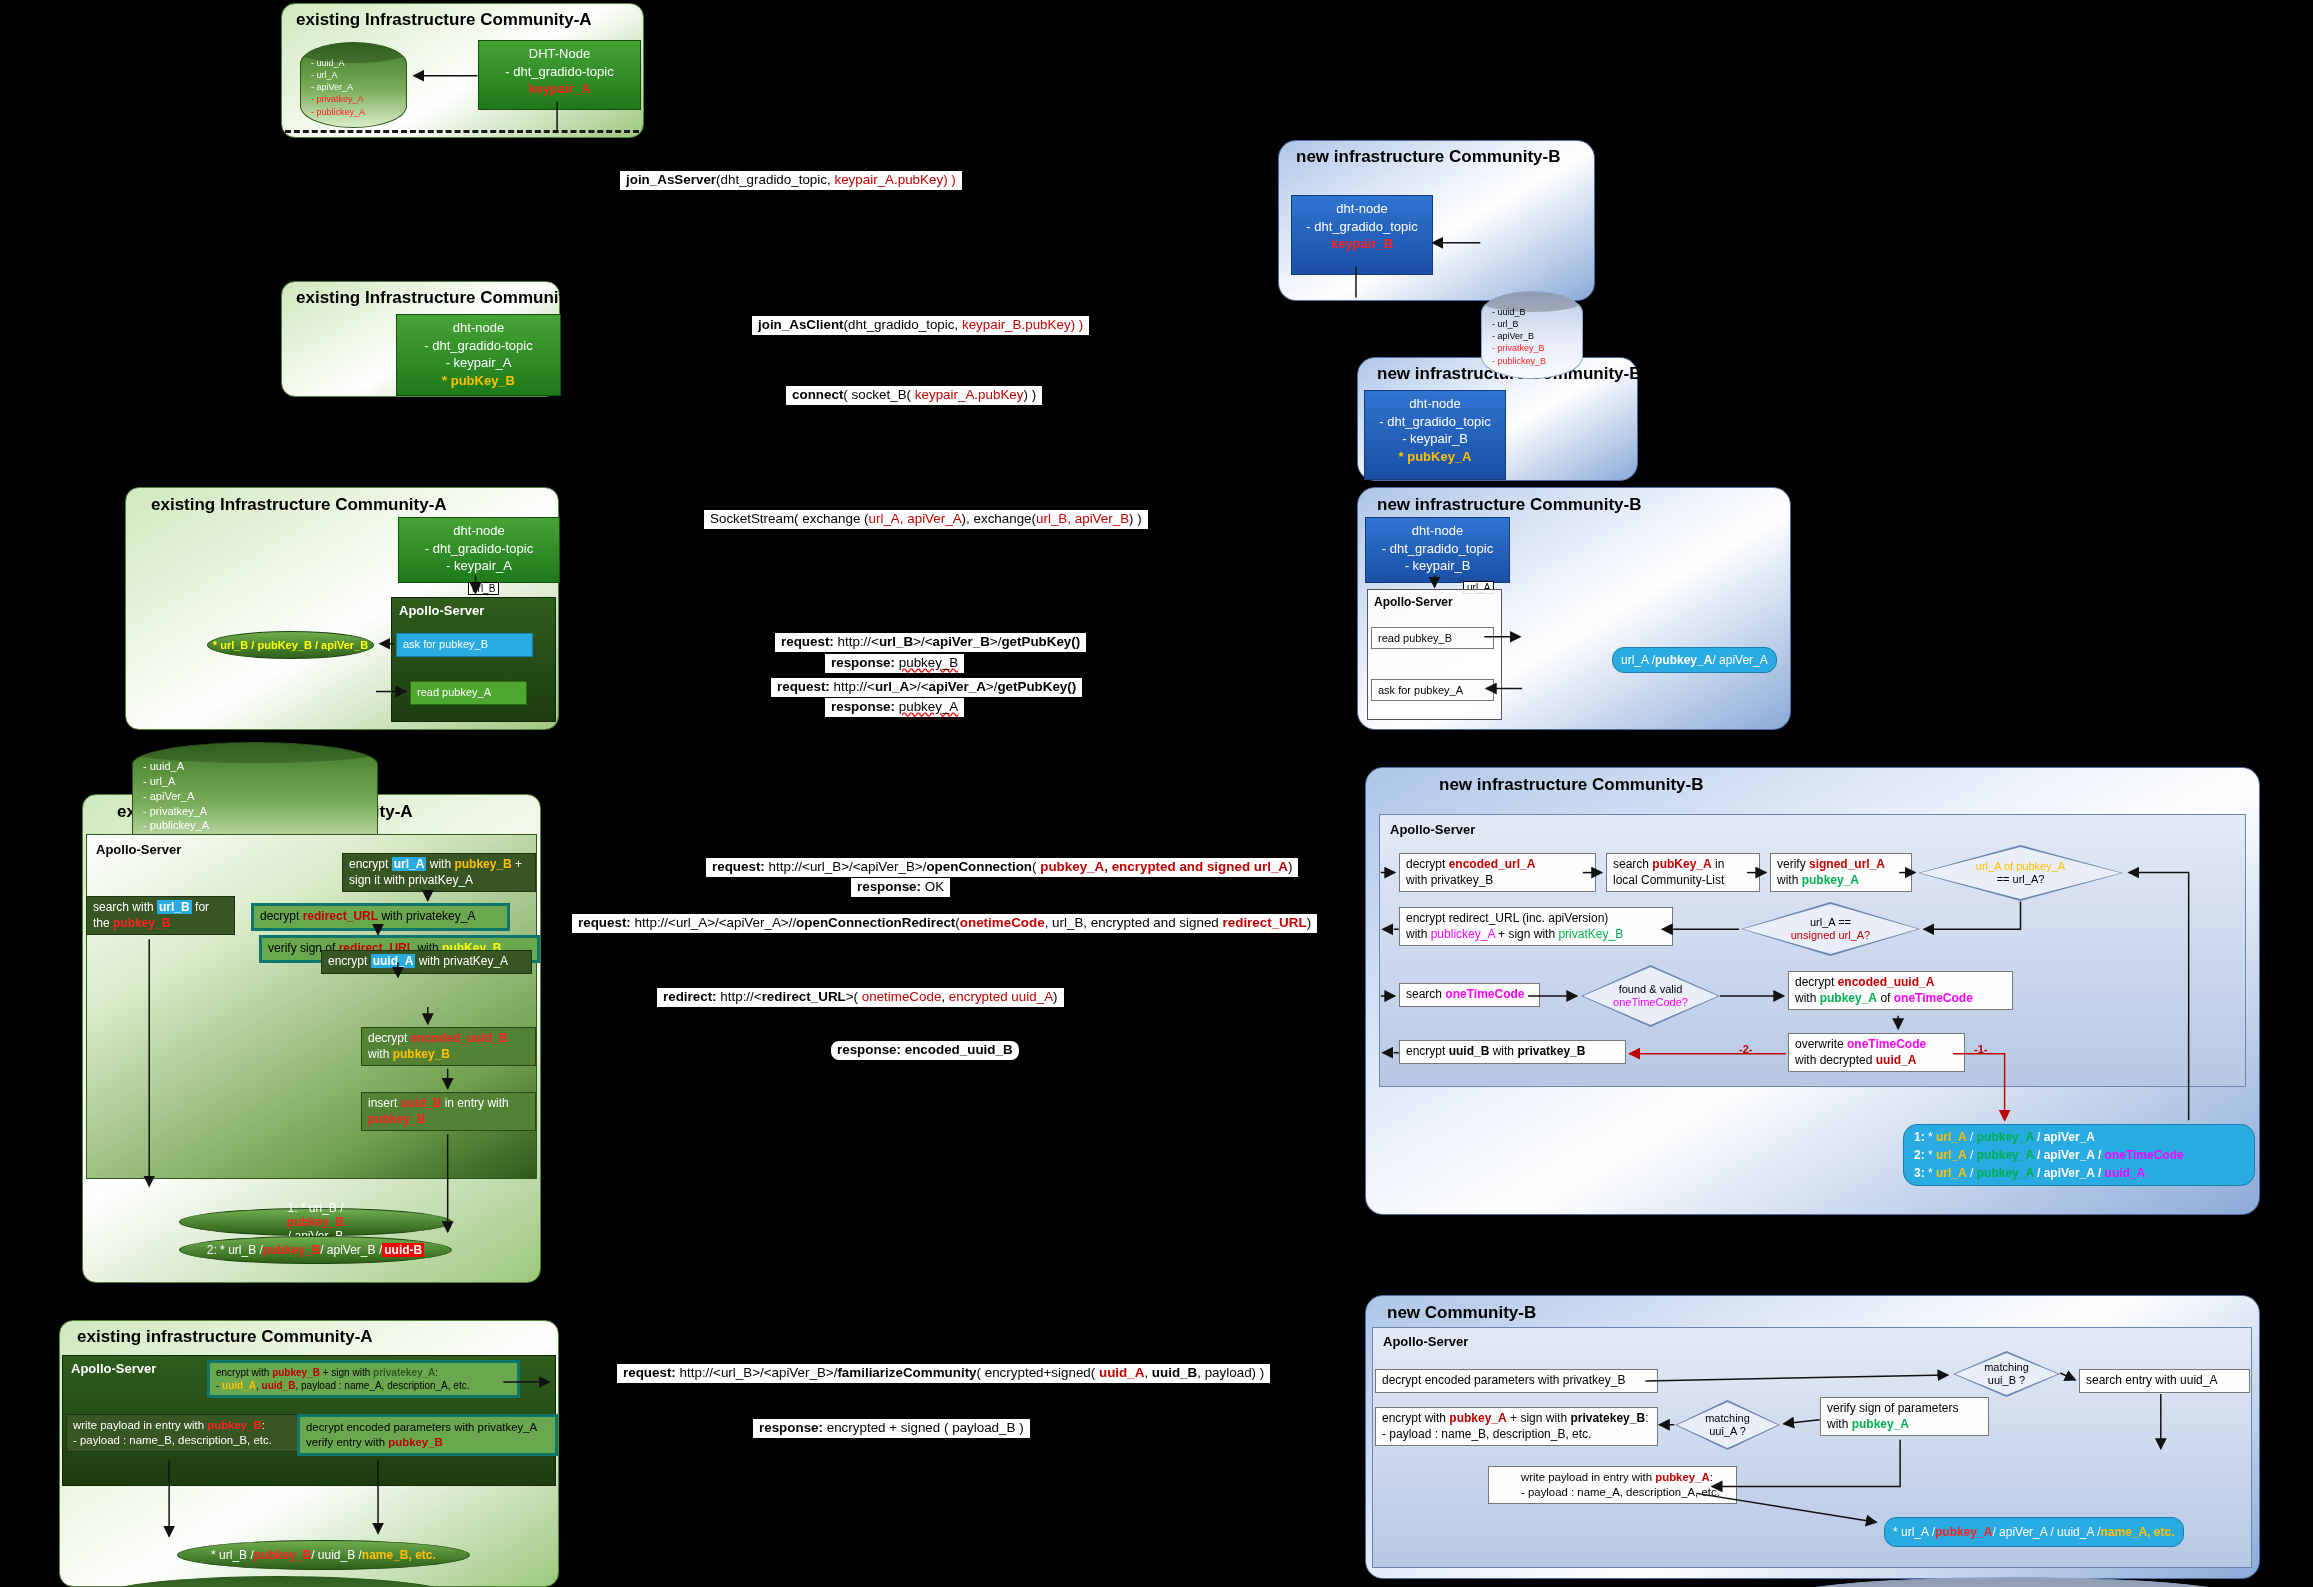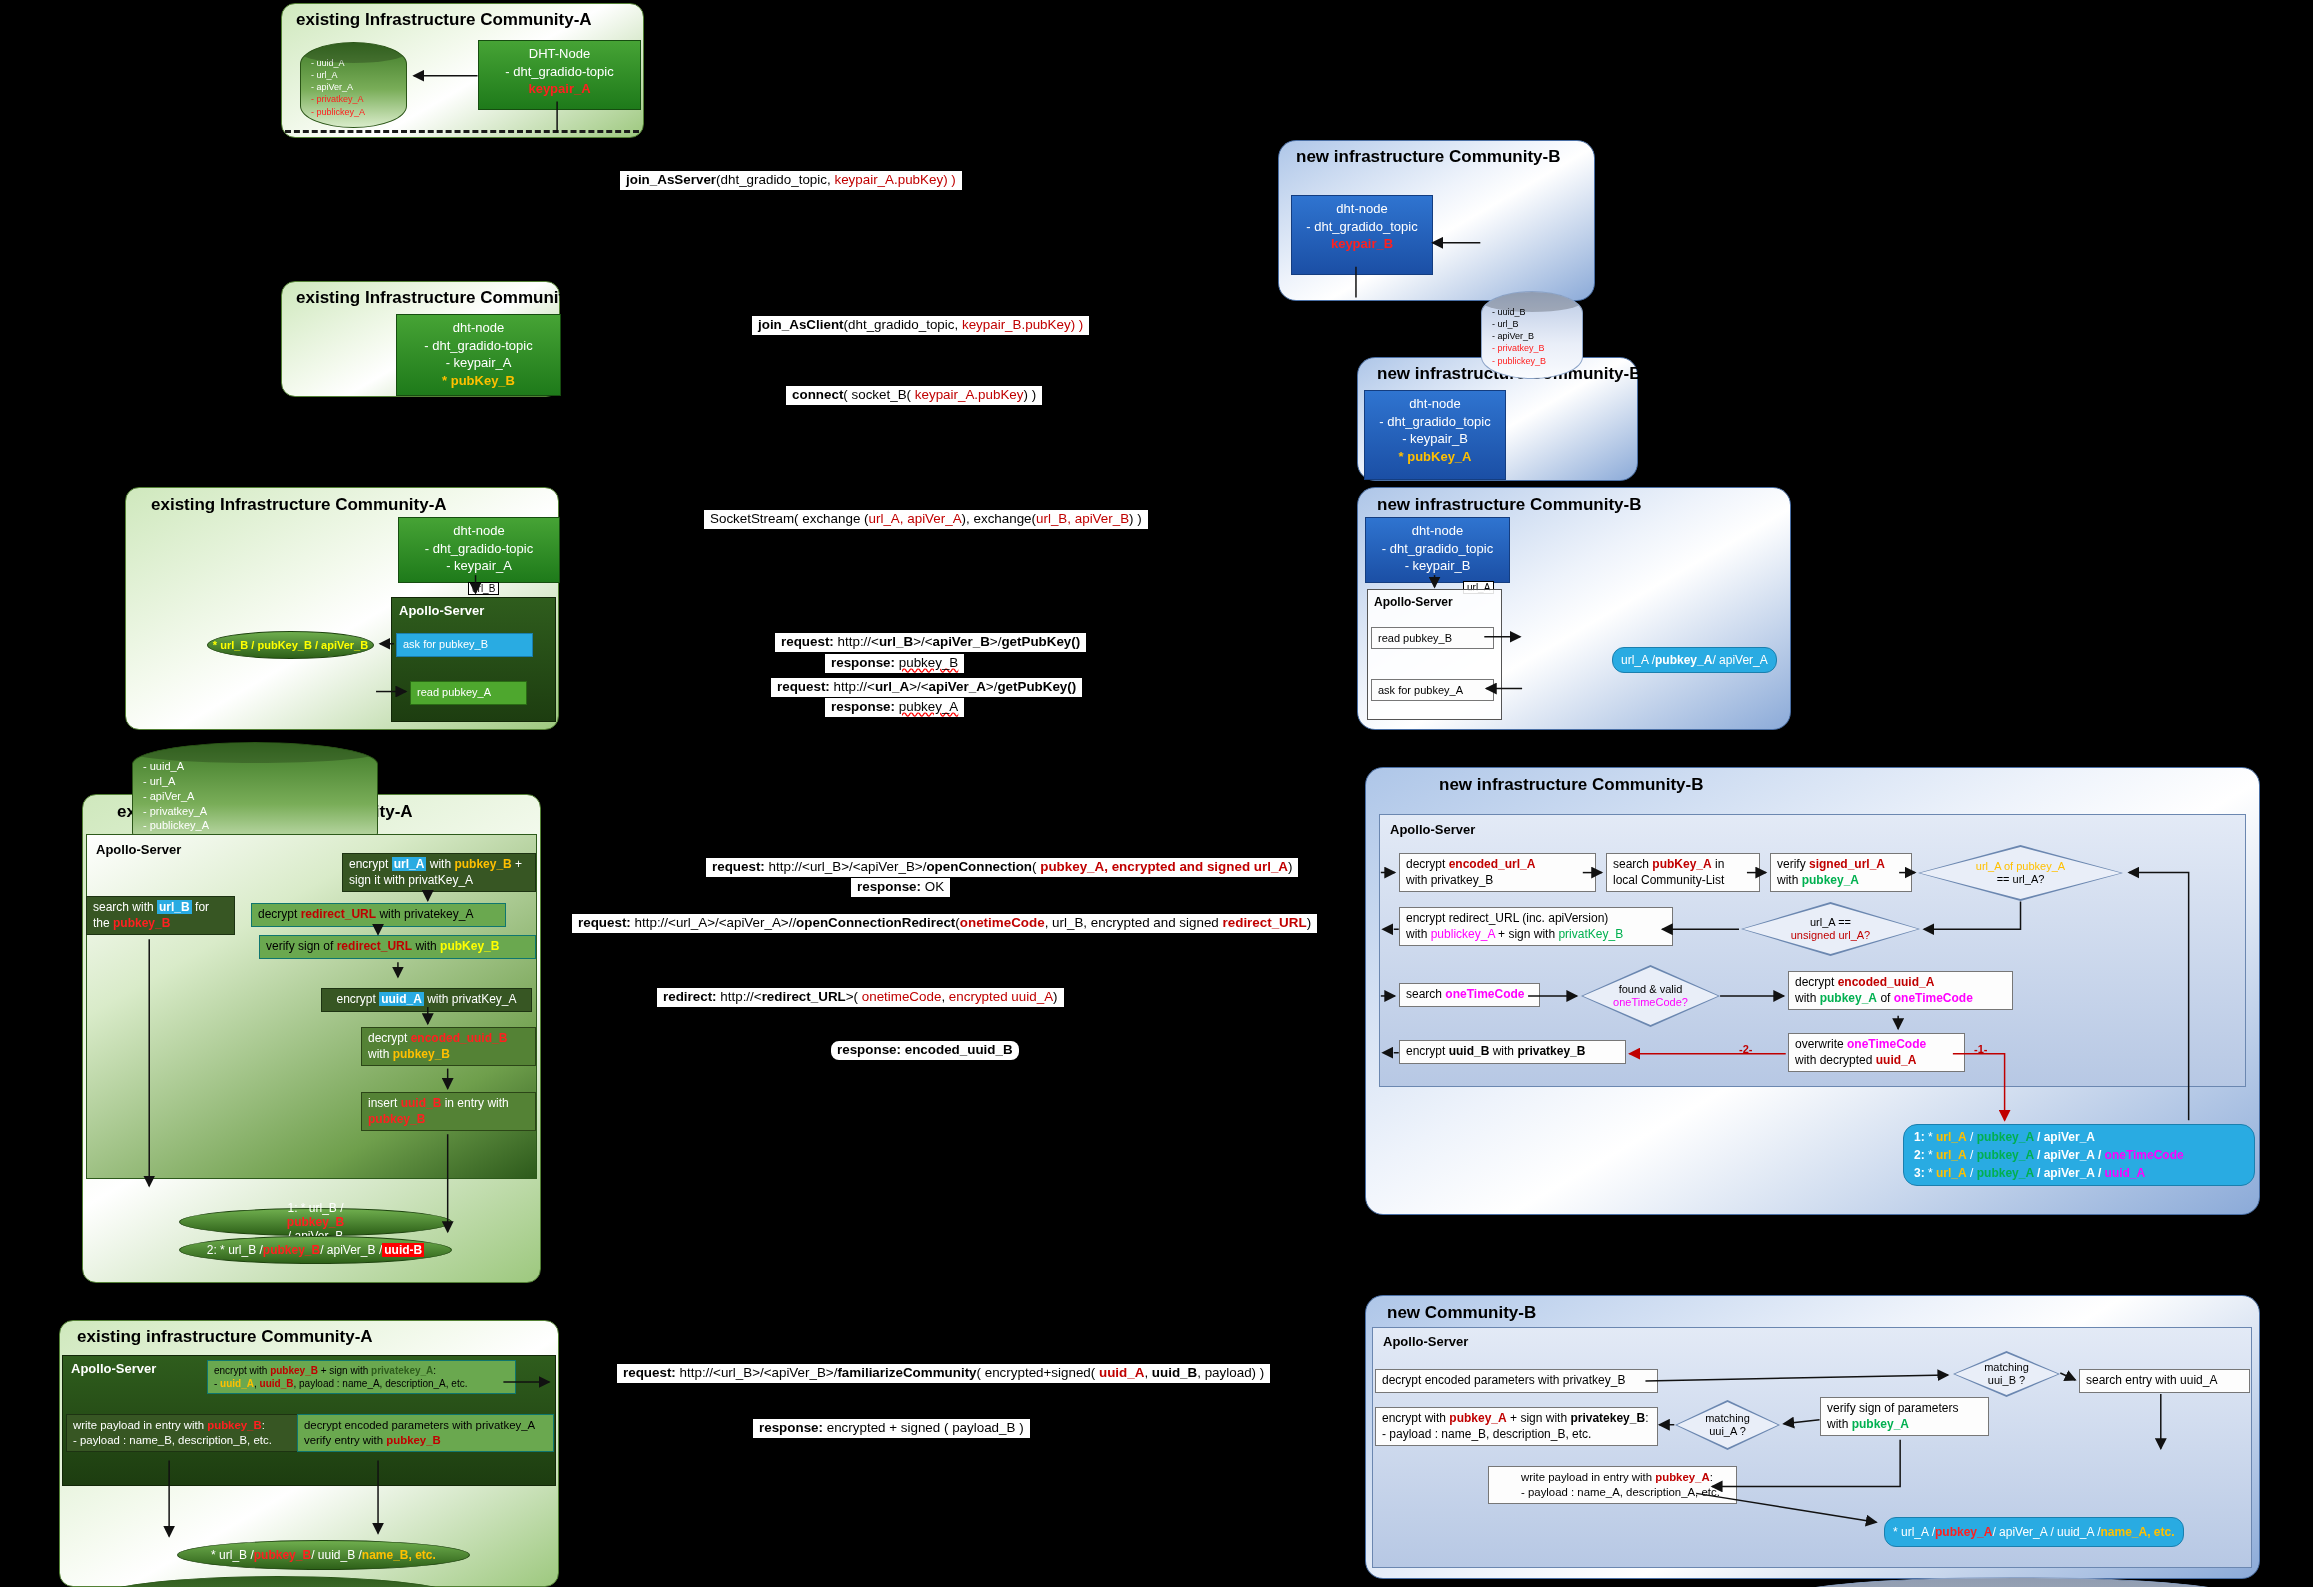--- a/index.html
+++ b/index.html
@@ -28,21 +28,21 @@
               font-size:12px;padding:1px 8px;white-space:nowrap;display:flex;align-items:center;}
   .entry-panel{background:#29abe2;border:1px solid #1b7fae;border-radius:14px;color:#fff;
                font-size:12px;line-height:1.5;padding:3px 10px;white-space:nowrap;}
   .apollo-dark{background:linear-gradient(180deg,#2f5d1d,#1d3d10);border:1px solid #122708;}
   .apollo-a4{background:linear-gradient(150deg,#ffffff 0%,#d9ebc9 30%,#6f9f4c 78%,#2d5a1b 100%);border:1px solid #2d5a1b;}
   .apollo-b{background:linear-gradient(180deg,#e3eaf6,#b7c8e4);border:1px solid #6b87b0;}
   .apollo-white{background:rgba(255,255,255,0.88);border:1px solid #555;}
   .ap-label{font-weight:bold;font-size:13px;white-space:nowrap;}
   .op{font-size:12px;line-height:1.3;padding:3px 6px;white-space:nowrap;}
   .op-dark{background:#375623;color:#fff;border:1px solid #1d3312;}
-  .op-mid{background:#6aa84f;color:#000;border:1px solid #0f766e;}
+  .op-mid{background:#6aa84f;color:#000;border:3px solid #0f766e;}
   .op-middark{background:#548235;color:#fff;border:1px solid #2b4517;}
   .op-cyan{background:#29abe2;color:#fff;border:1px solid #1b7fae;}
   .op-lgreen{background:#4ea72e;color:#fff;border:1px solid #2a6b14;}
   .op-white{background:#fdfdfd;color:#000;border:1px solid #777;}
   .diamond{position:absolute;}
   .d-bg{position:absolute;inset:0;clip-path:polygon(50% 0,100% 50%,50% 100%,0 50%);background:#6b87b0;}
   .d-fg{position:absolute;inset:2px;clip-path:polygon(50% 0,100% 50%,50% 100%,0 50%);background:#e9eef8;
         display:flex;flex-direction:column;align-items:center;justify-content:center;
         font-size:11px;line-height:1.2;text-align:center;white-space:nowrap;}
   .msg{position:absolute;background:#fff;color:#000;font-size:13.4px;line-height:1.25;
@@ -196,21 +196,21 @@
   <div class="abs op op-dark" style="left:86px;top:896px;width:135px;">
       <div><span>search with </span><span class="c-cyanhl">url_B</span><span> for</span></div>
       <div><span>the </span><span class="c-red c-b">pubkey_B</span></div>
     </div>
   <div class="abs op op-mid" style="left:251px;top:903px;width:241px;">
       <div><span>decrypt </span><span class="c-crimson c-b">redirect_URL</span><span> with privatekey_A</span></div>
     </div>
   <div class="abs op op-mid" style="left:259px;top:935px;width:263px;">
       <div><span>verify sign of </span><span class="c-crimson c-b">redirect_URL</span><span> with </span><span class="c-yellow c-b">pubKey_B</span></div>
     </div>
-  <div class="abs op op-dark" style="left:321px;top:988px;width:197px;text-align:center;">
+  <div class="abs op op-dark" style="left:321px;top:950px;width:197px;">
       <div><span>encrypt </span><span class="c-cyanhl">uuid_A</span><span> with privatKey_A</span></div>
     </div>
   <div class="abs op op-middark" style="left:361px;top:1027px;width:161px;">
       <div><span>decrypt </span><span class="c-red c-b">encoded_uuid_B</span></div>
       <div><span>with </span><span class="c-orange c-b">pubkey_B</span></div>
     </div>
   <div class="abs op op-middark" style="left:361px;top:1092px;width:161px;">
       <div><span>insert </span><span class="c-red c-b">uuid_B</span><span> in entry with</span></div>
       <div><span class="c-red c-b">pubkey_B</span></div>
     </div>

